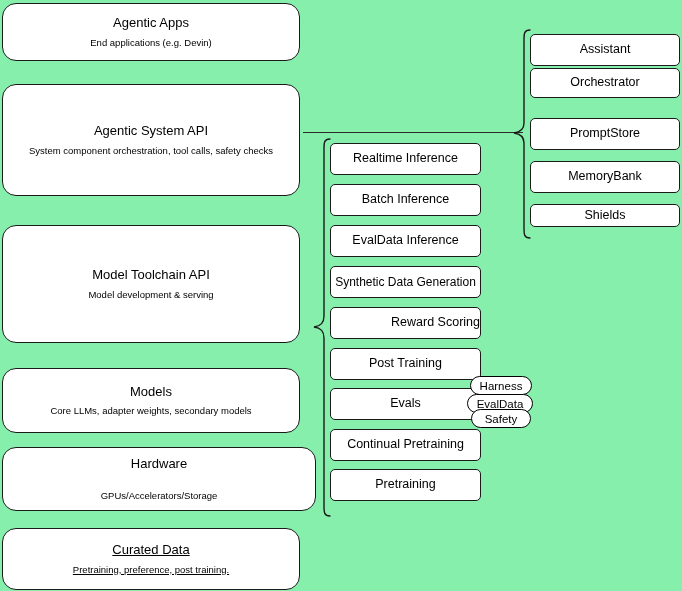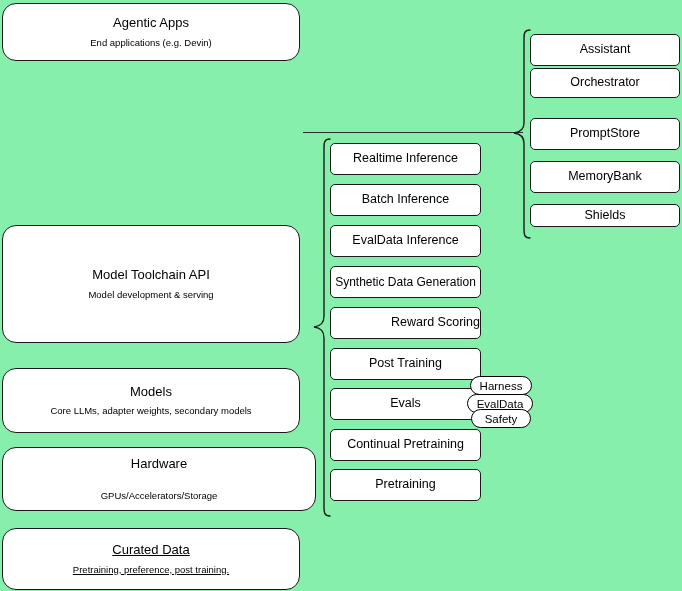--- a/index.html
+++ b/index.html
@@ -92,20 +92,24 @@
 </head>
 <body>
 
 <div id="canvas">
 
   <div class="node layer" style="left:2px; top:3px; width:298px; height:58px;">
     <div class="node-title">Agentic Apps</div>
     <div class="node-sub">End applications (e.g. Devin)</div>
   </div>
 
+  <div class="node layer" style="left:2px; top:84px; width:298px; height:112px;">
+    <div class="node-title">Agentic System API</div>
+    <div class="node-sub">System component orchestration, tool calls, safety checks</div>
+  </div>
 
   <div class="node layer" style="left:2px; top:225px; width:298px; height:118px;">
     <div class="node-title">Model Toolchain API</div>
     <div class="node-sub">Model development &amp; serving</div>
   </div>
 
   <div class="node layer" style="left:2px; top:368px; width:298px; height:65px;">
     <div class="node-title">Models</div>
     <div class="node-sub">Core LLMs, adapter weights, secondary models</div>
   </div>

